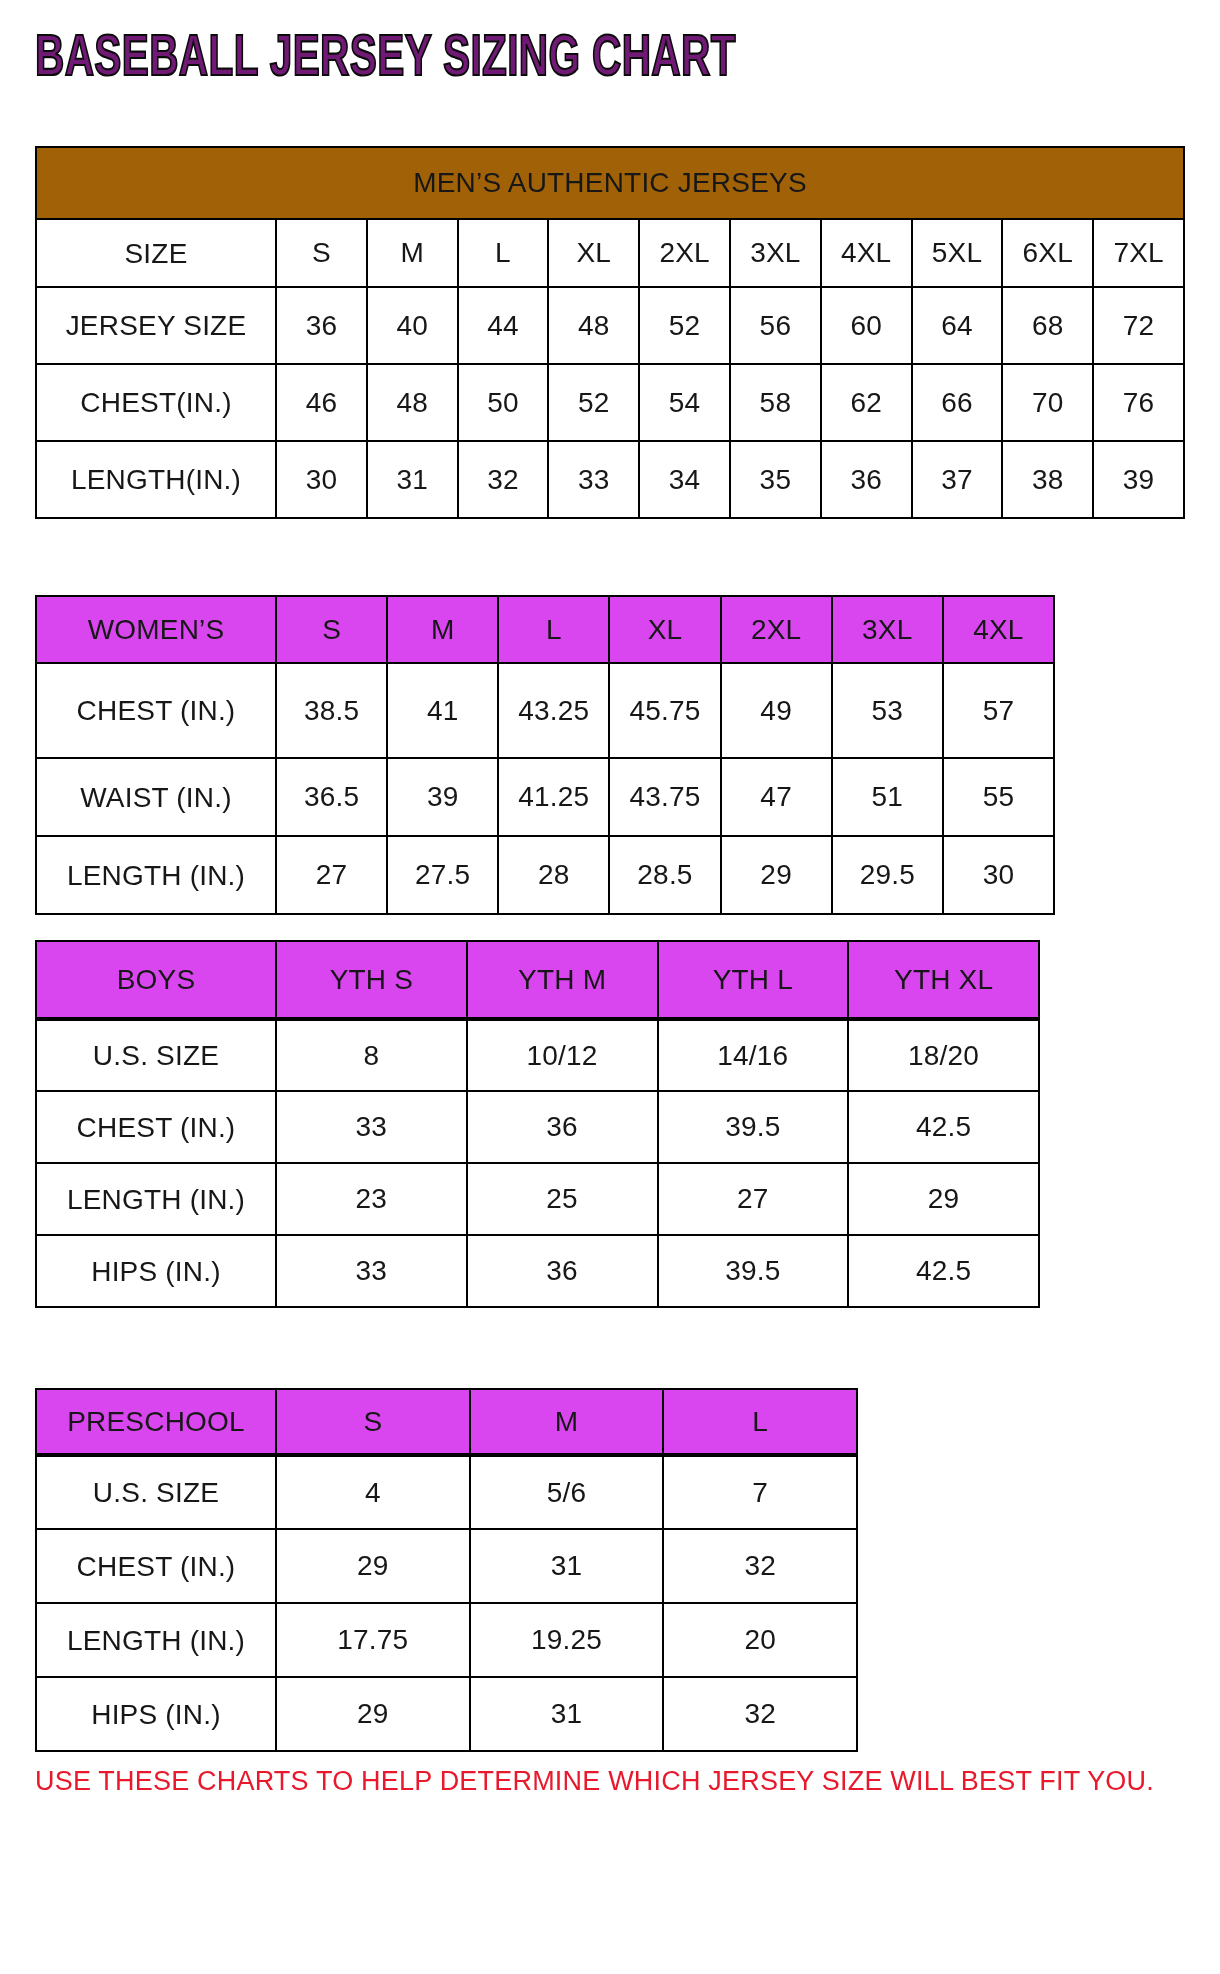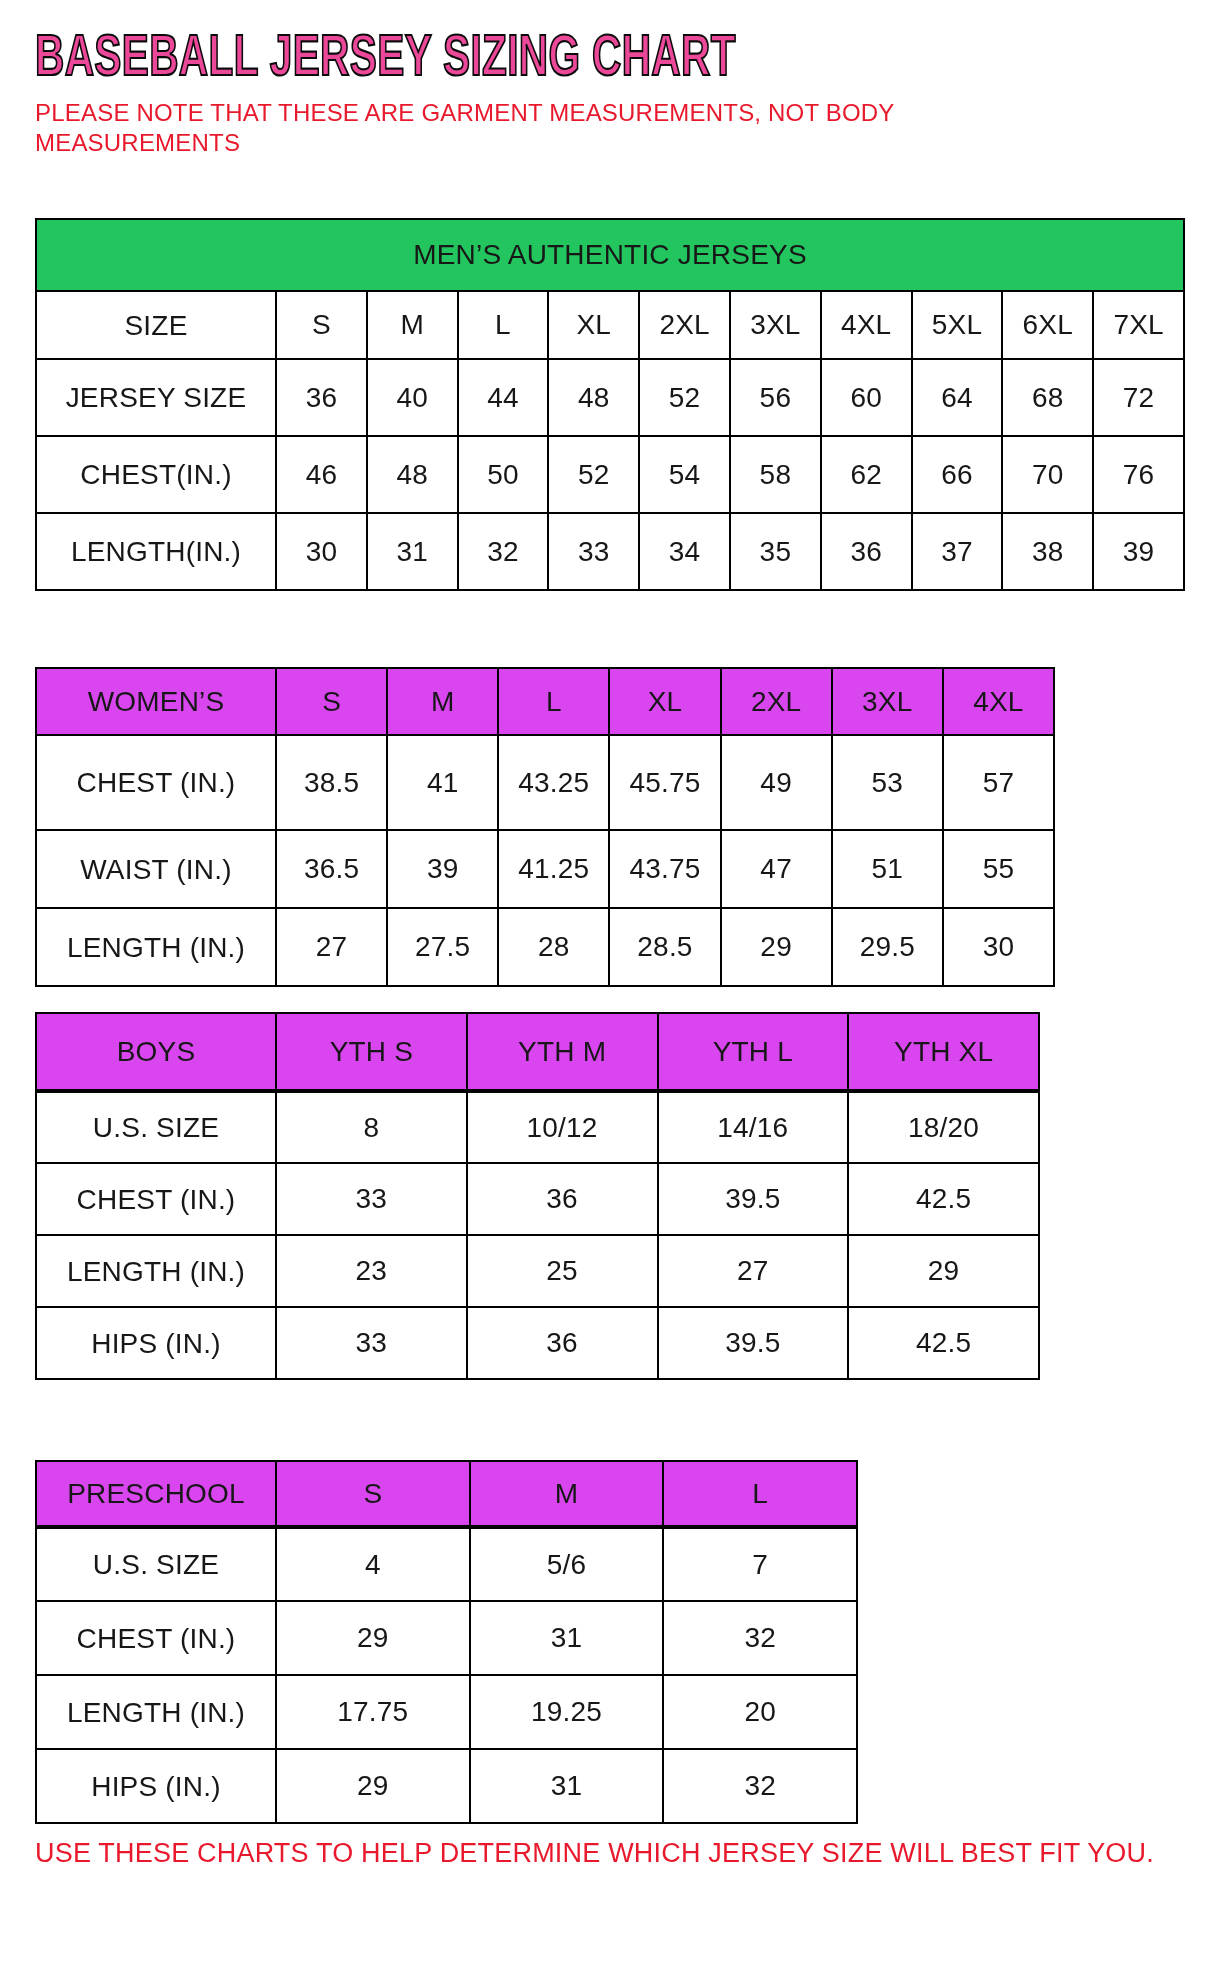--- a/index.html
+++ b/index.html
@@ -8,21 +8,21 @@
     font-family: "Liberation Sans", sans-serif;
   }
   body { width: 1220px; min-height: 1974px; }
   .page { padding: 24px 35px 0 35px; }
 
   
   .title {
     margin: 0;
     font-size: 58px;
     line-height: 62px;
-    color: #ec4899;
+    color: #701a75;
     font-weight: bold;
   }
   .cond {
     display: inline-block;
     transform: scaleX(0.70);
     transform-origin: left center;
     white-space: nowrap;
     letter-spacing: 0.5px;
     -webkit-text-stroke: 2.2px #0b0b0b;
   }
@@ -48,21 +48,21 @@
     color: #171717;
     font-size: 28px;
     padding: 0;
     letter-spacing: 0.2px;
     overflow: hidden;
   }
   .rowlabel { font-size: 27px; white-space: pre-line; line-height: 31px; }
   .labelcol { width: 240px; }
 
   .banner {
-    background: #22c55e;
+    background: #a16207;
     color: #ffffff;
     font-size: 34px;
     letter-spacing: 1.5px;
   }
   .hcell {
     background: #d946ef;
     color: #ffffff;
     font-size: 29px;
     letter-spacing: 0.5px;
   }
@@ -97,21 +97,20 @@
     white-space: nowrap;
   }
 </style>
 </head>
 <body>
 
 <div class="page">
 
   <h1 class="title"><span class="cond">BASEBALL JERSEY SIZING CHART</span></h1>
 
-  <p class="note">PLEASE NOTE THAT THESE ARE GARMENT MEASUREMENTS, NOT BODY MEASUREMENTS</p>
 
   <table class="sizing mens">
     <colgroup>
         <col class="labelcol">
         <col span="10">
       </colgroup>
     <thead>
       <tr>
         <td colspan="11" class="banner">MEN’S AUTHENTIC JERSEYS</td>
       </tr>

